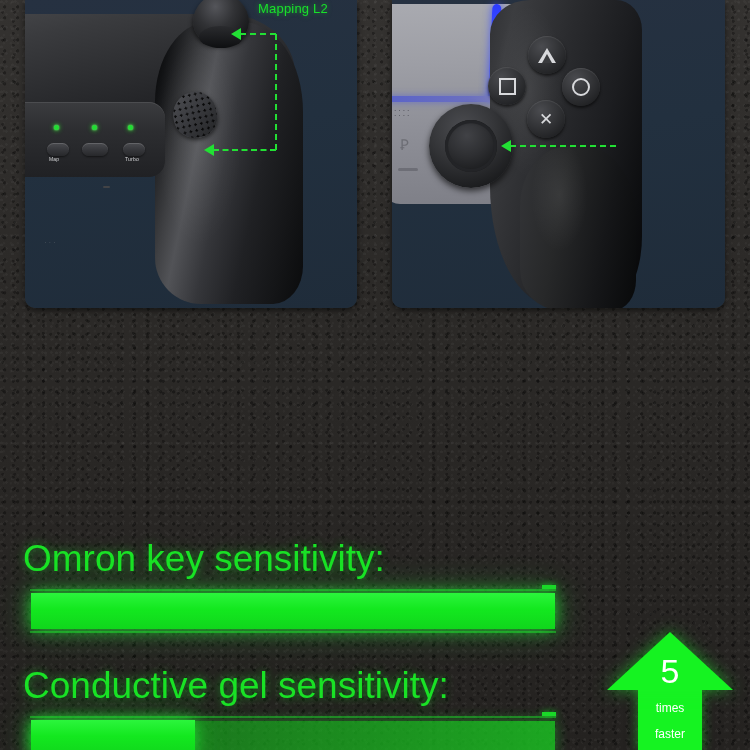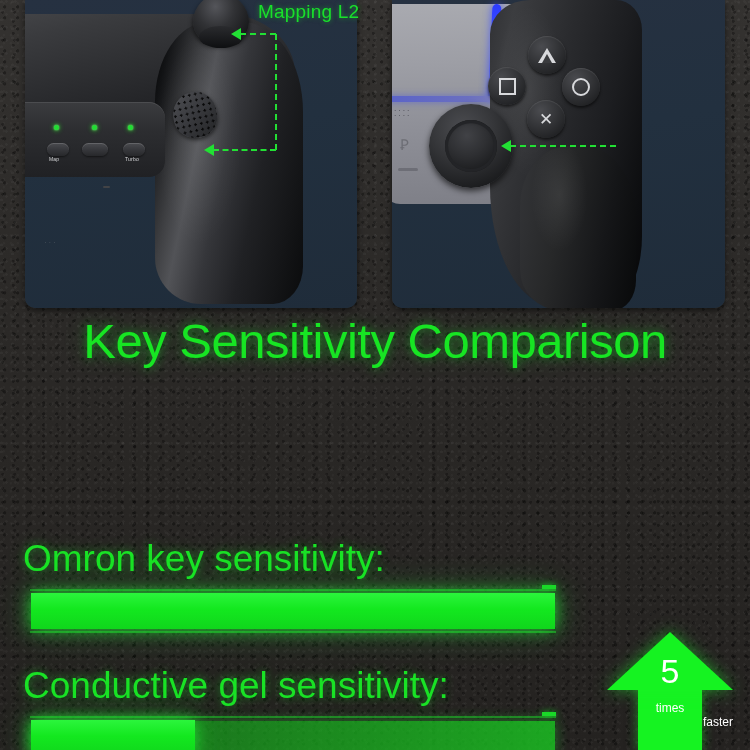--- a/index.html
+++ b/index.html
@@ -278,21 +278,21 @@
   .arrow-left {
     position: absolute;
     width: 0; height: 0;
     border-top: 6px solid transparent;
     border-bottom: 6px solid transparent;
     border-right: 10px solid #22e034;
   }
   .map-label {
     position: absolute;
     color: #19e02b;
-    font-size: 19px;
+    font-size: 13px;
     letter-spacing: 0.2px;
     white-space: nowrap;
     text-shadow: 0 0 5px rgba(25,224,43,0.55);
   }
 
   
   .title {
     position: absolute;
     left: 0; top: 313px;
     width: 750px;
@@ -387,21 +387,21 @@
   .ba-t1, .ba-t2 {
     position: absolute;
     left: 0;
     width: 126px;
     text-align: center;
     font-size: 12px;
     color: #ffffff;
     line-height: 1;
   }
   .ba-t1 { top: 70px; }
-  .ba-t2 { top: 84px; text-align: right; }
+  .ba-t2 { top: 96px; }
 </style>
 </head>
 <body>
 
 <div id="page">
 
   <div class="panel panel-left">
     <div class="ctrl-l-body"></div>
     <div class="ctrl-l-grip"></div>
     <div class="ctrl-l-plate">
@@ -450,21 +450,20 @@
       <i class="glyph-ci"></i>
     </div>
   <div class="ps-btn x">
       <span>✕</span>
     </div>
   <div class="ps-stick"></div>
 
   <div class="dash-h" style="left:510px; top:145px; width:106px;"></div>
   <div class="arrow-left" style="left:501px; top:140px;"></div>
 
-  <div class="title">Key Sensitivity Comparison</div>
 
   <div class="cmp-label one">Omron key sensitivity:</div>
   <div class="bar-wrap one">
     <div class="bar-rail"></div>
     <div class="bar-fill" style="width:524px;"></div>
     <div class="bar-tick" style="left:512px; top:-4px;"></div>
   </div>
 
   <div class="cmp-label two">Conductive gel sensitivity:</div>
   <div class="bar-wrap two">

